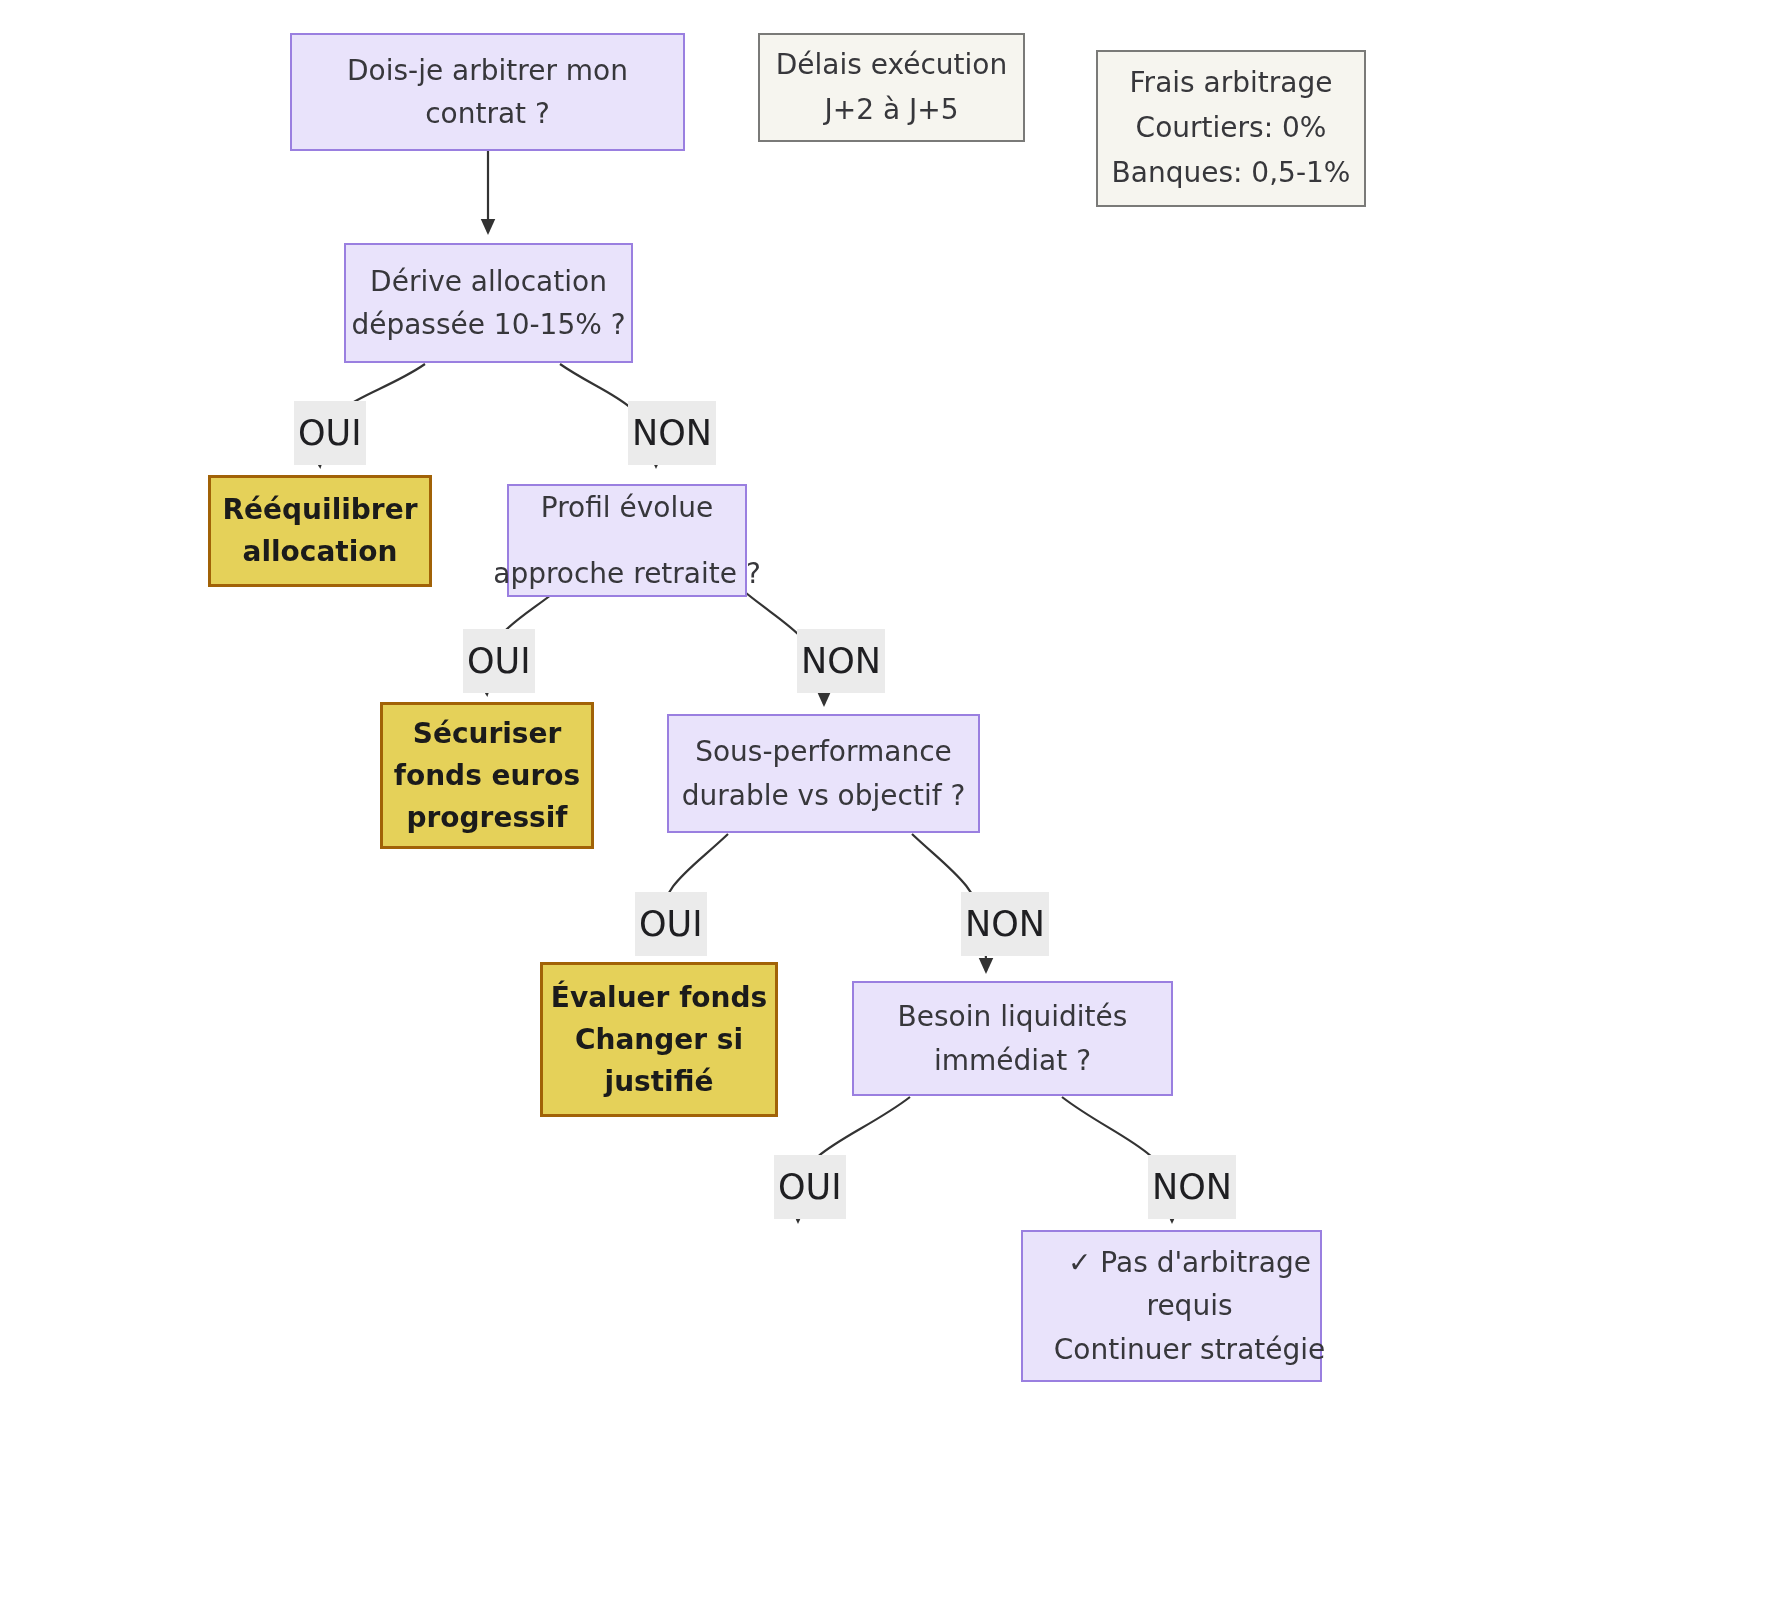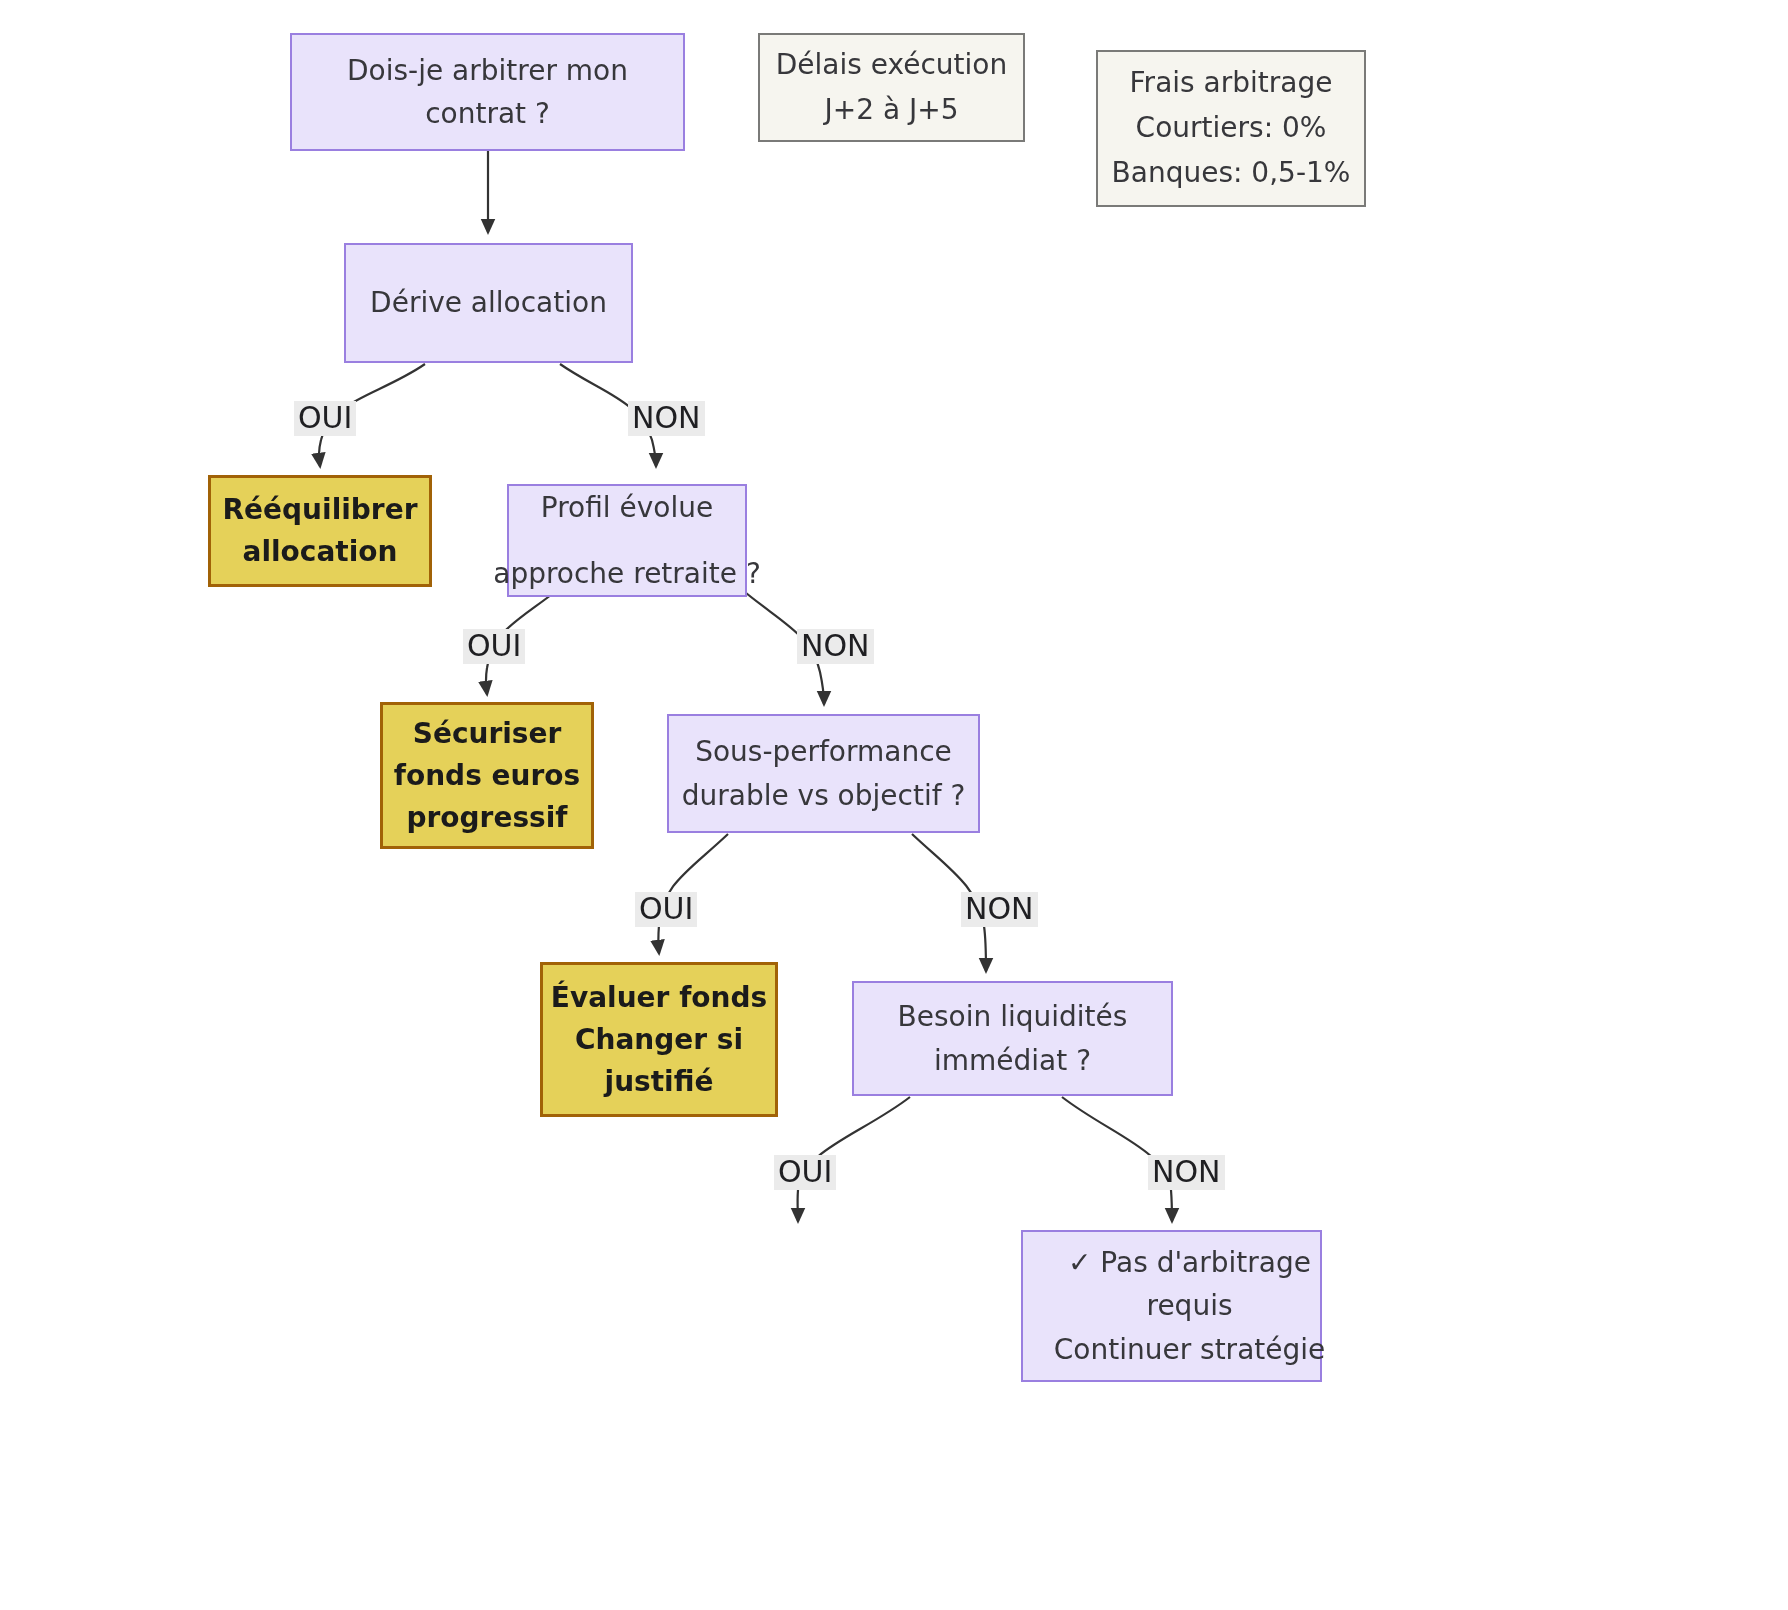--- a/index.html
+++ b/index.html
@@ -63,24 +63,24 @@
     border: 2px solid #7a7a78;
     color: #37373b;
     font-size: 28px;
     font-weight: 400;
     line-height: 1.6;
   }
   .edge-label {
     position: absolute;
     background: #ebebeb;
     color: #1f1f22;
-    font-size: 30px;
+    font-size: 35px;
     font-weight: 400;
     line-height: 1.15;
-    padding: 0 4px;
+    padding: 12px 4px;
     white-space: nowrap;
     z-index: 4;
   }
 </style>
 </head>
 <body>
 
 <div id="canvas">
 
   <svg id="edges" viewBox="0 0 1788 1610" width="1788" height="1610">
@@ -120,20 +120,21 @@
   </div>
 
   <div class="node note" style="left:1096px; top:14px; width:270px; height:157px;margin-top:36px;">
     <span class="line">Frais arbitrage</span>
     <span class="line">Courtiers: 0%</span>
     <span class="line">Banques: 0,5-1%</span>
   </div>
 
   <div class="node decision" style="left:344px; top:243px; width:289px; height:120px;">
     <span class="line">Dérive allocation</span>
+    <span class="line">dépassée 10-15% ?</span>
   </div>
 
   <div class="node action" style="left:208px; top:475px; width:224px; height:112px;">
     <span class="line">Rééquilibrer</span>
     <span class="line">allocation</span>
   </div>
 
   <div class="node decision" style="left:507px; top:484px; width:240px; height:113px;gap:22px;">
     <span class="line">Profil évolue</span>
     <span class="line">approche retraite ?</span>

